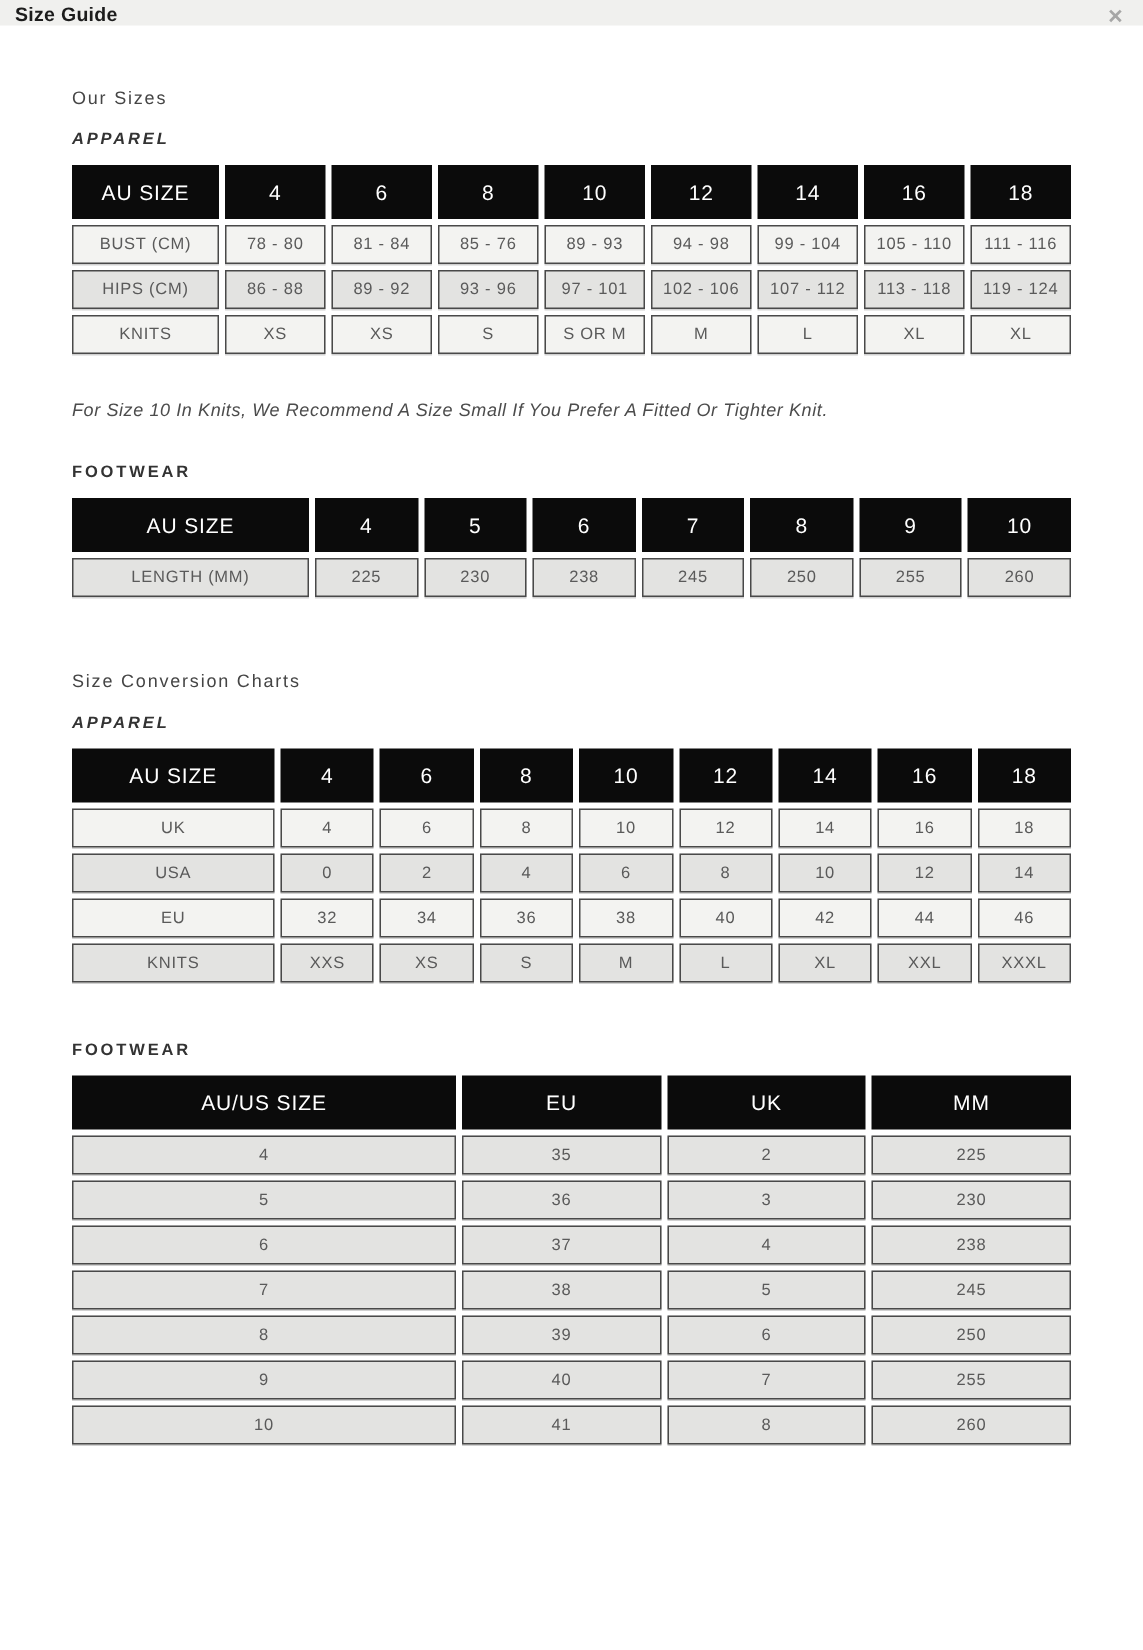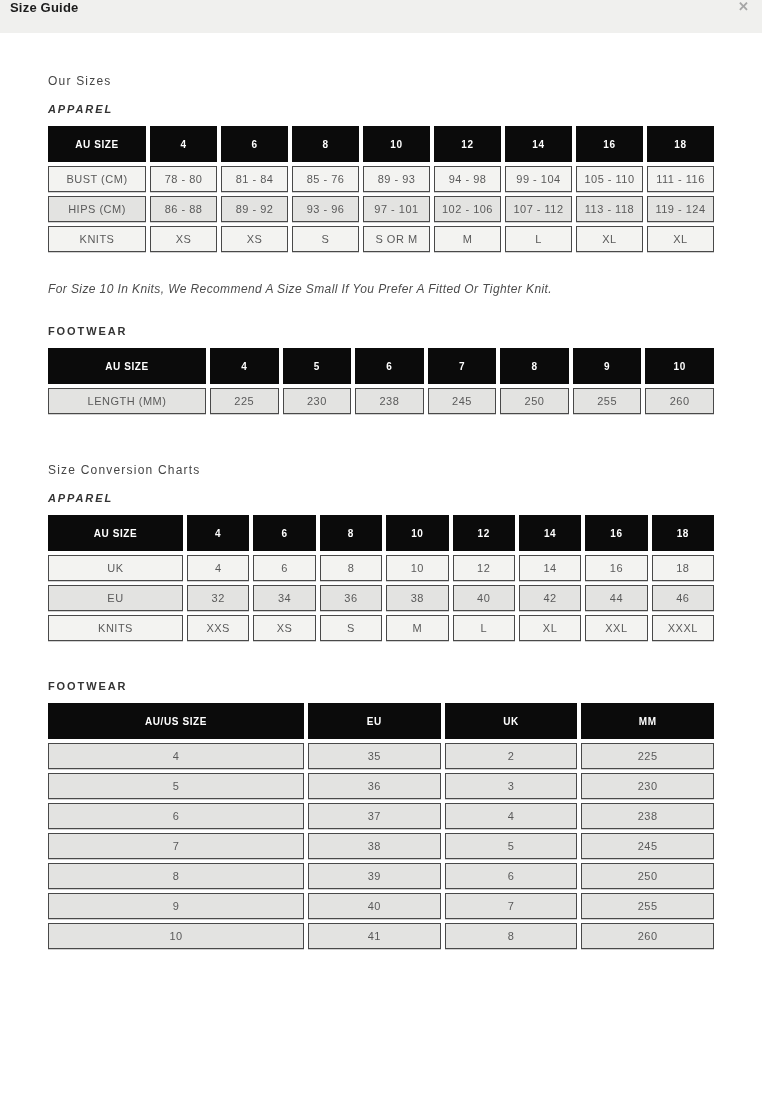--- a/index.html
+++ b/index.html
@@ -6,24 +6,24 @@
   html, body { width: 762px; background: #ffffff; }
   body {
     height: 1100px;
     font-family: "Liberation Sans", sans-serif;
     color: #333;
     overflow: hidden;
   }
 
   
   .topbar {
-    height: 33px;
+    height: 17px;
     background: #f0f0ee;
     display: flex;
-    align-items: flex-start;
+    align-items: flex-end;
     justify-content: space-between;
     padding: 0 13px 0 10px;
   }
   .topbar-title {
     font-size: 13px;
     font-weight: bold;
     color: #1c1c1c;
     letter-spacing: .2px;
   }
   .close-btn {
@@ -72,22 +72,22 @@
     margin-left: -4px;           
     border-collapse: separate;
     border-spacing: 4px;
     table-layout: fixed;
     width: 674px;
     background: #fff;
   }
   table.sg th {
     background: #0b0b0b;
     color: #ffffff;
-    font-size: 10px;
-    font-weight: bold;
+    font-size: 14px;
+    font-weight: normal;
     letter-spacing: .6px;
     height: 36px;
     text-align: center;
     vertical-align: middle;
   }
   table.sg td {
     border: 1px solid #494949;
     height: 26px;
     text-align: center;
     vertical-align: middle;
@@ -237,20 +237,31 @@
           <td>4</td>
           <td>6</td>
           <td>8</td>
           <td>10</td>
           <td>12</td>
           <td>14</td>
           <td>16</td>
           <td>18</td>
         </tr>
         <tr>
+          <td>USA</td>
+          <td>0</td>
+          <td>2</td>
+          <td>4</td>
+          <td>6</td>
+          <td>8</td>
+          <td>10</td>
+          <td>12</td>
+          <td>14</td>
+        </tr>
+        <tr>
           <td>EU</td>
           <td>32</td>
           <td>34</td>
           <td>36</td>
           <td>38</td>
           <td>40</td>
           <td>42</td>
           <td>44</td>
           <td>46</td>
         </tr>

